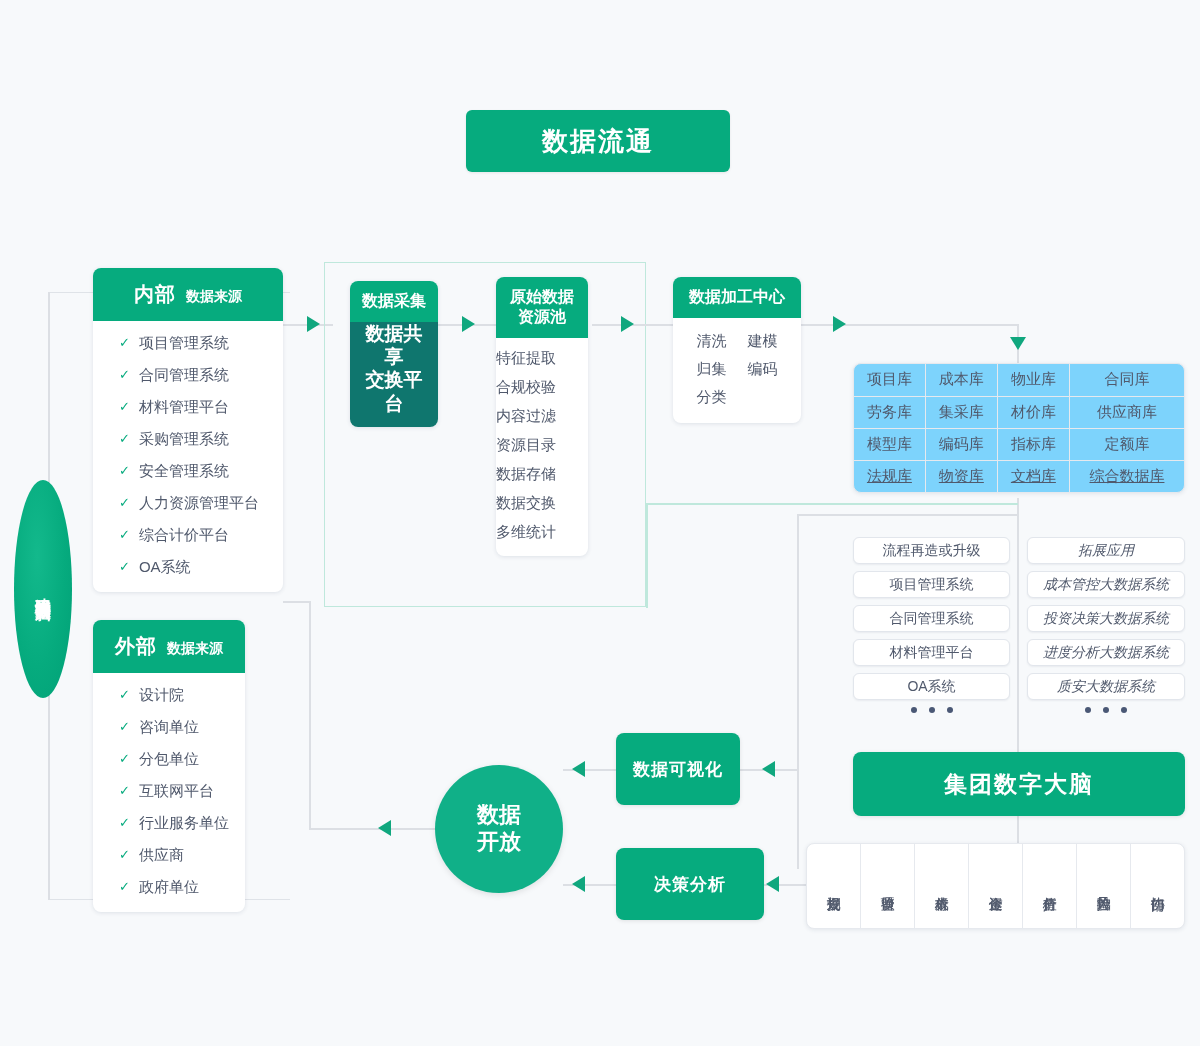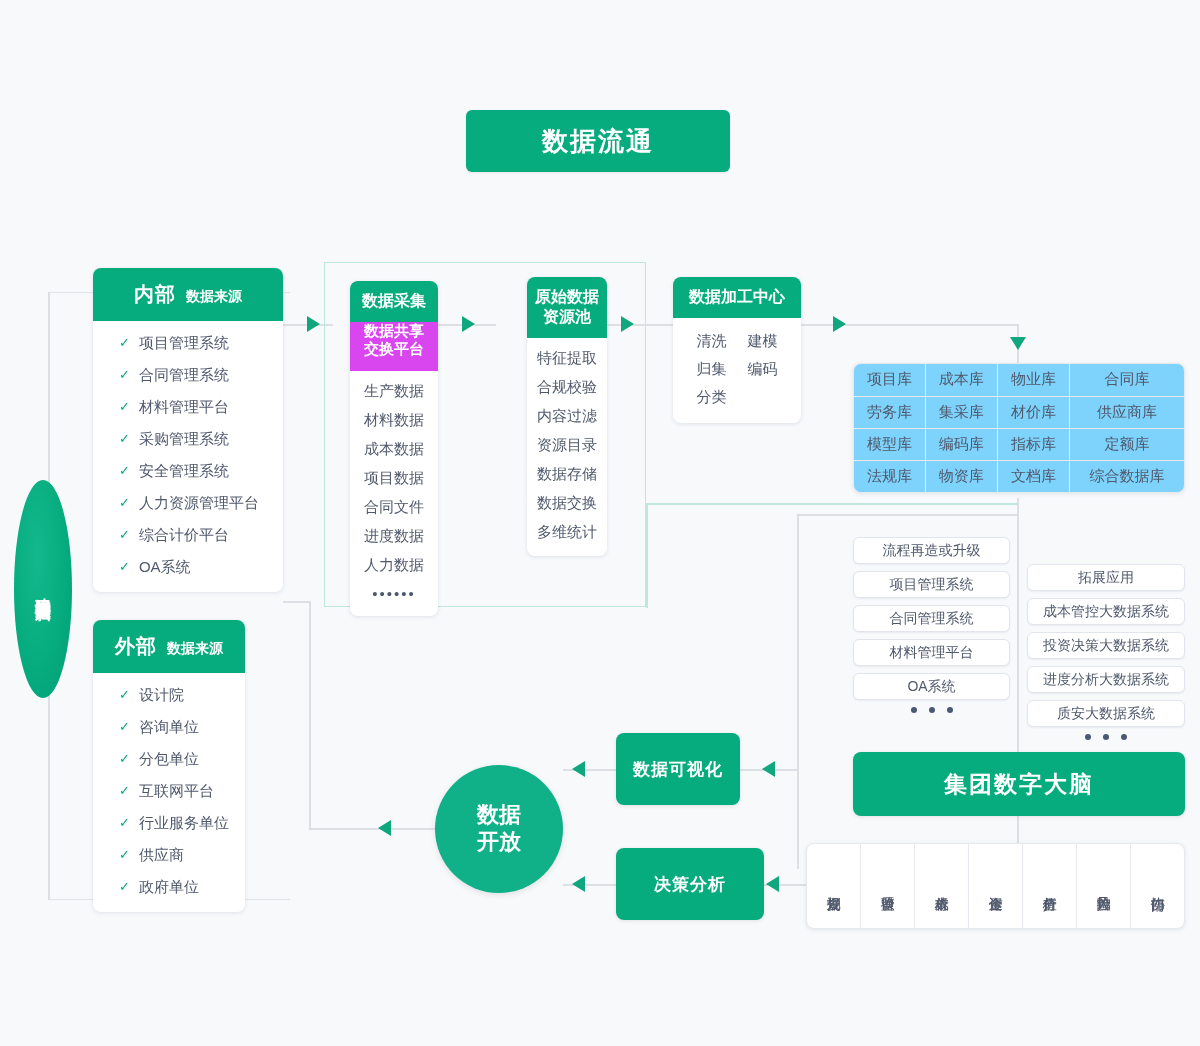--- a/index.html
+++ b/index.html
@@ -67,63 +67,63 @@
   
   .pipeline-box {
     left: 324px; top: 262px; width: 322px; height: 345px;
     border: 1.5px solid #bfe8dc; background: transparent;
   }
 
   
   .pcol { background: #fff; border-radius: 8px; box-shadow: 0 1px 4px rgba(40,60,90,.12); overflow: hidden; }
   .pcol-head { background: #06ab7e; color: #fff; font-size: 16px; font-weight: bold;
       text-align: center; padding: 10px 8px 11px; line-height: 1.25; }
-  .pcol-sub { background: #d946ef; color: #fff; font-size: 15px; font-weight: bold;
+  .pcol-sub { background: #0f766e; color: #fff; font-size: 19px; font-weight: bold;
       text-align: center; padding: 0 8px 12px; line-height: 1.22; }
   .pcol-body { padding: 11px 0 14px; }
-  .pcol-body li { list-style: none; text-align: center; font-size: 15px;
+  .pcol-body li { list-style: none; font-size: 15px;
       color: #50596c; margin: 0 0 10px; }
   .pcol-body li:last-child { margin-bottom: 0; }
   .dots-inline { color: #8a93a5; letter-spacing: 2px; font-size: 13px; }
 
   #collect-col { left: 350px; top: 281px; width: 88px; }
-  #pool-col    { left: 496px; top: 277px; width: 80px; margin-left: 31px; }
+  #pool-col    { left: 496px; top: 277px; width: 92px; }
 
   
   #process-col { left: 673px; top: 277px; width: 128px; }
   .proc-grid { display: grid; grid-template-columns: 1fr 1fr; gap: 9px 6px;
       padding: 14px 16px 16px; }
   .proc-grid span { font-size: 15px; color: #50596c; text-align: center; }
 
   
   #db-grid {
     left: 853px; top: 363px; width: 332px;
     background: #7dd3fc; border-radius: 8px; overflow: hidden;
     box-shadow: 0 1px 4px rgba(40,60,90,.10);
     border: 1px solid #e6e9ee;
   }
   #db-grid table { border-collapse: collapse; width: 100%; }
   #db-grid td {
     border: 1px solid #e6e9ee; text-align: center;
     font-size: 15px; color: #50596c; height: 32px; padding: 0 2px;
   }
   #db-grid tr:first-child td { border-top: none; }
-  #db-grid tr:last-child td { border-bottom: none; }
+  #db-grid tr:last-child td { border-bottom: none; text-decoration: underline; }
   #db-grid td:first-child { border-left: none; }
   #db-grid td:last-child  { border-right: none; }
 
   
   .pill {
     background: #fff; border: 1px solid #e2e6ec; border-radius: 6px;
     height: 27px; display: flex; align-items: center; justify-content: center;
     font-size: 14px; color: #50596c; margin-bottom: 7px;
     box-shadow: 0 1px 2px rgba(40,60,90,.07);
   }
   #apps-left  { left: 853px; top: 537px; width: 157px; }
-  #apps-right { left: 1027px; top: 564px; width: 158px; }
+  #apps-right { left: 1027px; top: 537px; width: 158px; font-style: italic; }
   .dotrow { display: flex; justify-content: center; gap: 12px; margin-top: 6px; }
   .dotrow i { width: 6px; height: 6px; border-radius: 50%; background: #4a5875; display: block; }
 
   
   #brain-box {
     left: 853px; top: 752px; width: 332px; height: 64px;
     background: #06ab7e; border-radius: 8px; color: #fff;
     display: flex; align-items: center; justify-content: center;
     font-size: 23px; font-weight: bold; letter-spacing: 2px;
     box-shadow: 0 1px 4px rgba(0,0,0,.10);
@@ -313,30 +313,20 @@
         </li>
       </ul>
   </div>
 
   <div class="abs pcol" id="collect-col">
     <div class="pcol-head">数据采集</div>
     <div class="pcol-sub">
       <div>数据共享</div>
       <div>交换平台</div>
     </div>
-    <ul class="pcol-body" id="collect-list">
-        <li>生产数据</li>
-        <li>材料数据</li>
-        <li>成本数据</li>
-        <li>项目数据</li>
-        <li>合同文件</li>
-        <li>进度数据</li>
-        <li>人力数据</li>
-        <li class="dots-inline">••••••</li>
-      </ul>
   </div>
 
   <div class="abs pcol" id="pool-col">
     <div class="pcol-head">
       <div>原始数据</div>
       <div>资源池</div>
     </div>
     <ul class="pcol-body" id="pool-list">
         <li>特征提取</li>
         <li>合规校验</li>

